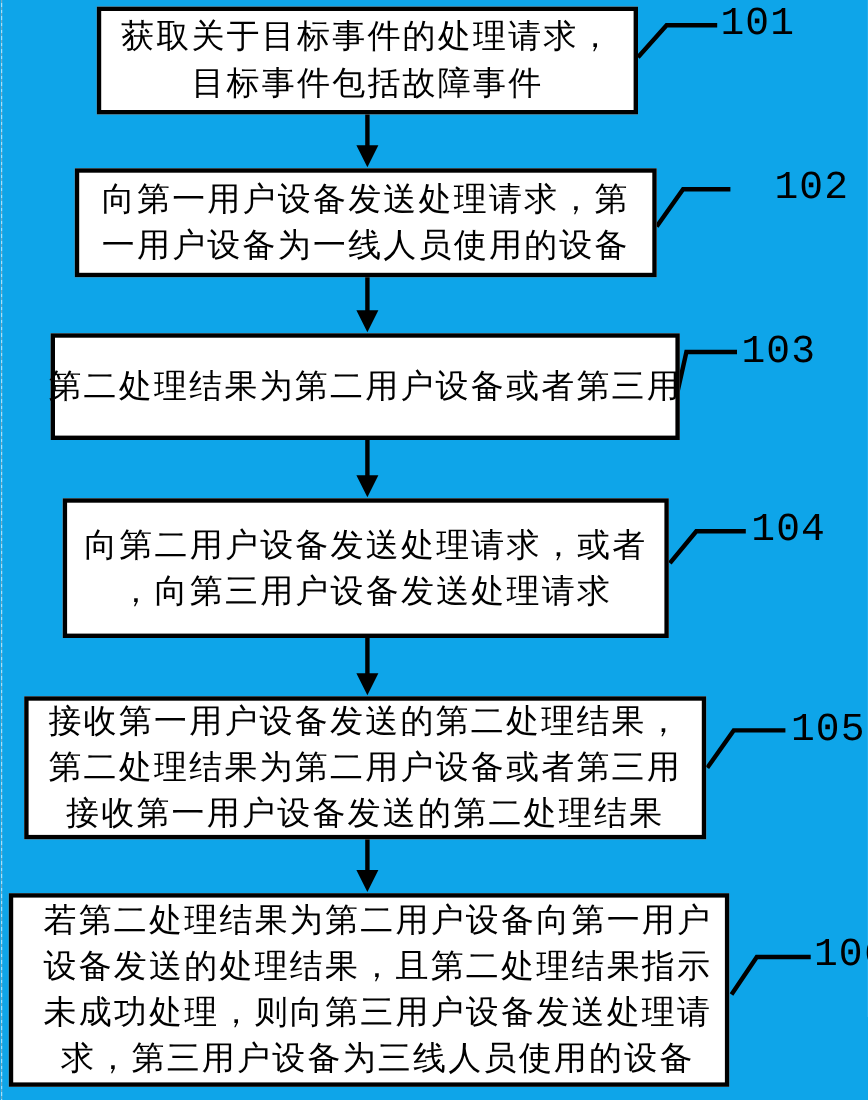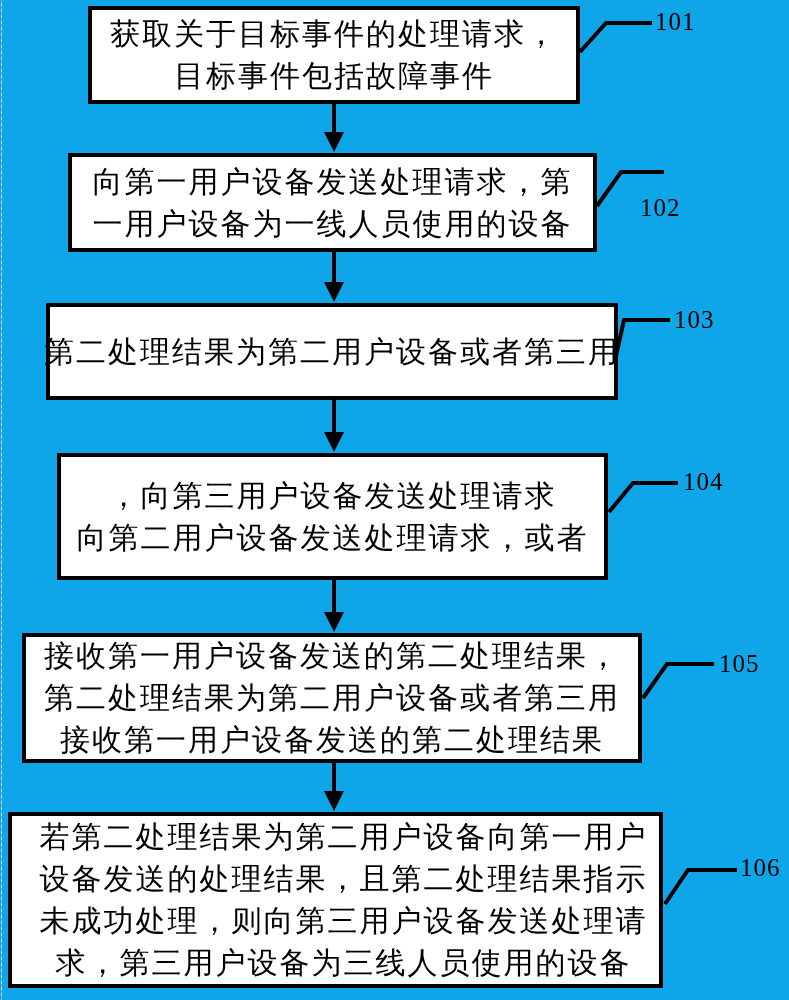--- a/index.html
+++ b/index.html
@@ -35,24 +35,24 @@
     text-align: center;
   }
   .node .tline {
     font-size: 30px;
     line-height: 42px;
     letter-spacing: 2px;
     white-space: nowrap;
   }
   .ref-num {
     position: absolute;
-    font-size: 25px;
+    font-size: 36px;
     line-height: 36px;
     letter-spacing: 1px;
-    font-family: Liberation Serif, serif;
+    font-family: Liberation Mono, monospace;
   }
   svg.overlay {
     position: absolute;
     left: 0; top: 0;
     width: 789px;
     height: 1000px;
   }
   svg .stroke {
     stroke: #000000;
     fill: none;
@@ -103,30 +103,30 @@
   <div class="node" style="left:88px; top:6px; width:492px; height:98px;">
     <div class="tline">获取关于目标事件的处理请求，</div>
     <div class="tline">目标事件包括故障事件</div>
   </div>
   <div class="ref-num" style="left:655px; top:4px;">101</div>
 
   <div class="node" style="left:68px; top:153px; width:529px; height:99px;">
     <div class="tline">向第一用户设备发送处理请求，第</div>
     <div class="tline">一用户设备为一线人员使用的设备</div>
   </div>
-  <div class="ref-num" style="left:640px; top:153px;margin-top:37px;">102</div>
+  <div class="ref-num" style="left:704px; top:153px;">102</div>
 
   <div class="node" style="left:46px; top:303px; width:572px; height:97px;">
     <div class="tline">第二处理结果为第二用户设备或者第三用</div>
   </div>
   <div class="ref-num" style="left:674px; top:302px;">103</div>
 
   <div class="node" style="left:57px; top:453px; width:551px; height:127px;">
+    <div class="tline">向第二用户设备发送处理请求，或者</div>
     <div class="tline">，向第三用户设备发送处理请求</div>
-    <div class="tline">向第二用户设备发送处理请求，或者</div>
   </div>
   <div class="ref-num" style="left:683px; top:464px;">104</div>
 
   <div class="node" style="left:22px; top:633px; width:620px; height:130px;">
     <div class="tline">接收第一用户设备发送的第二处理结果，</div>
     <div class="tline">第二处理结果为第二用户设备或者第三用</div>
     <div class="tline">接收第一用户设备发送的第二处理结果</div>
   </div>
   <div class="ref-num" style="left:719px; top:646px;">105</div>
 

